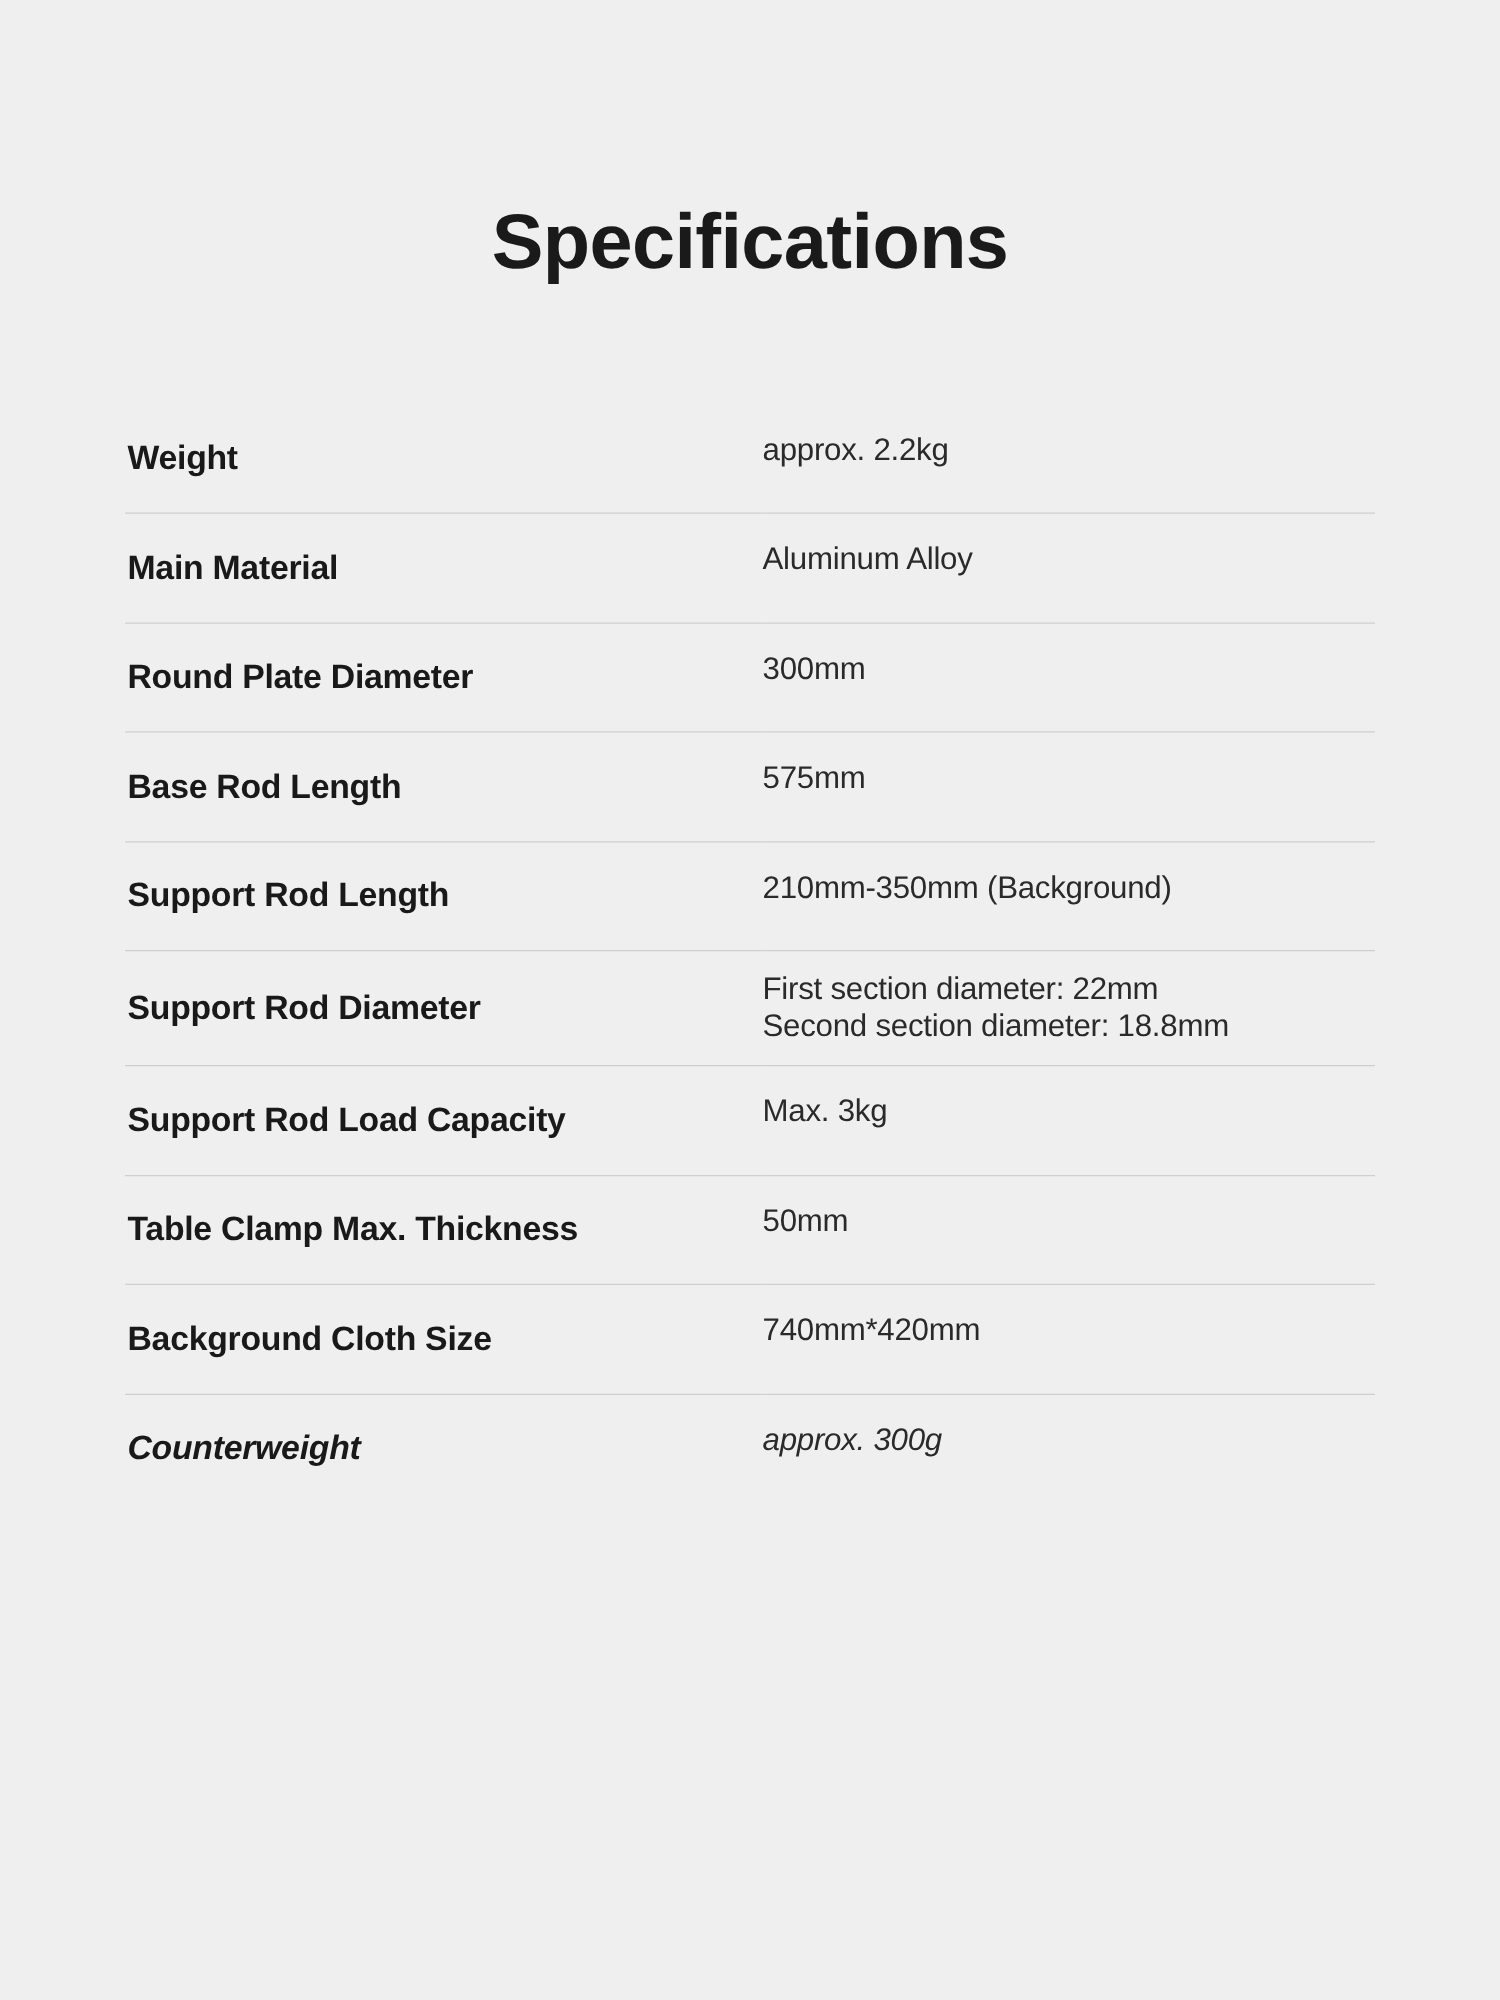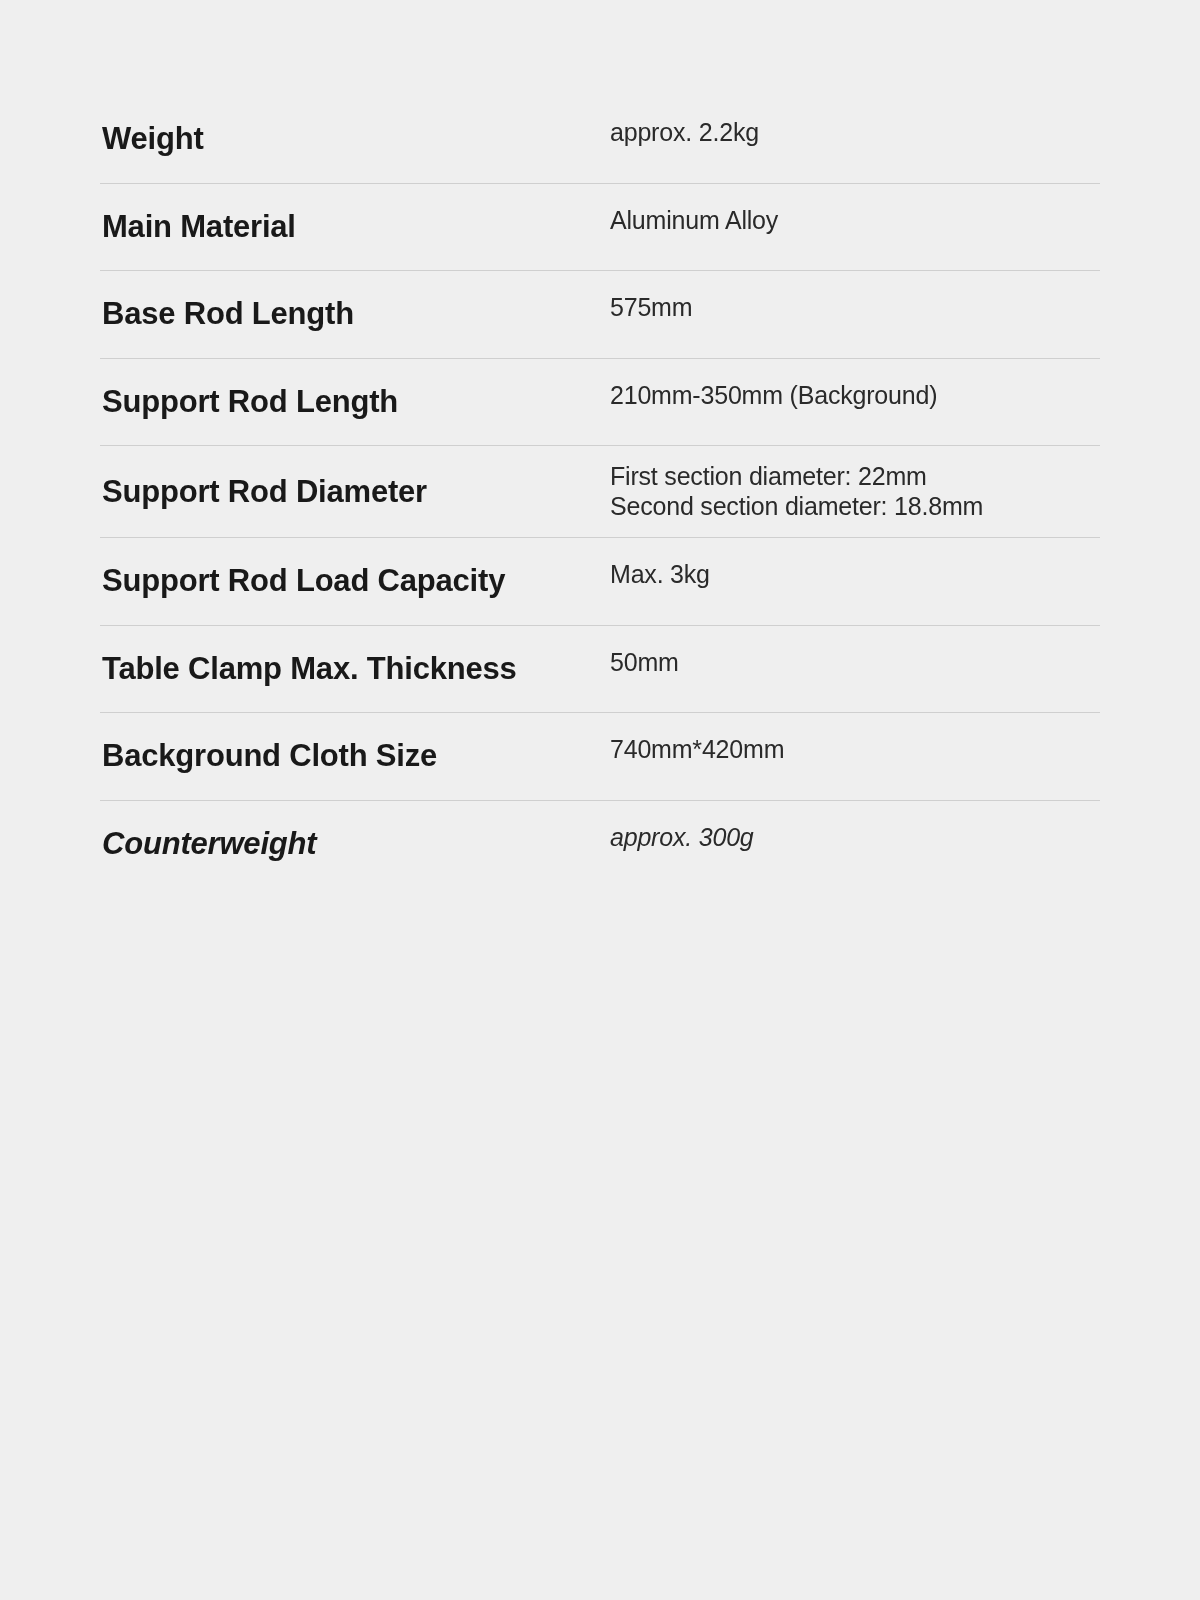--- a/index.html
+++ b/index.html
@@ -43,21 +43,21 @@
     font-style: italic;
   }
   .spec-label,
   .spec-value {
     padding: 0;
     vertical-align: middle;
     text-align: left;
   }
   .spec-label {
     width: 508px;
-    font-size: 31px;
+    font-size: 27px;
     font-weight: 700;
     color: #191919;
     letter-spacing: -0.2px;
     padding-top: 22px;
     padding-bottom: 22px;
     padding-left: 2px;
   }
   .spec-value {
     font-size: 25px;
     font-weight: 400;
@@ -72,34 +72,39 @@
   .spec-row.tall .spec-value {
     padding-top: 16px;
     padding-bottom: 16px;
   }
 </style>
 </head>
 <body>
 
 <div class="page">
 
+  <h1 class="title">Specifications</h1>
 
   <table class="spec-table">
     <tbody>
 
       <tr class="spec-row">
         <td class="spec-label">Weight</td>
         <td class="spec-value">approx. 2.2kg</td>
       </tr>
 
       <tr class="spec-row">
         <td class="spec-label">Main Material</td>
         <td class="spec-value">Aluminum Alloy</td>
       </tr>
 
+      <tr class="spec-row">
+        <td class="spec-label">Round Plate Diameter</td>
+        <td class="spec-value">300mm</td>
+      </tr>
 
 
 
       <tr class="spec-row">
         <td class="spec-label">Base Rod Length</td>
         <td class="spec-value">575mm</td>
       </tr>
 
       <tr class="spec-row">
         <td class="spec-label">Support Rod Length</td>

